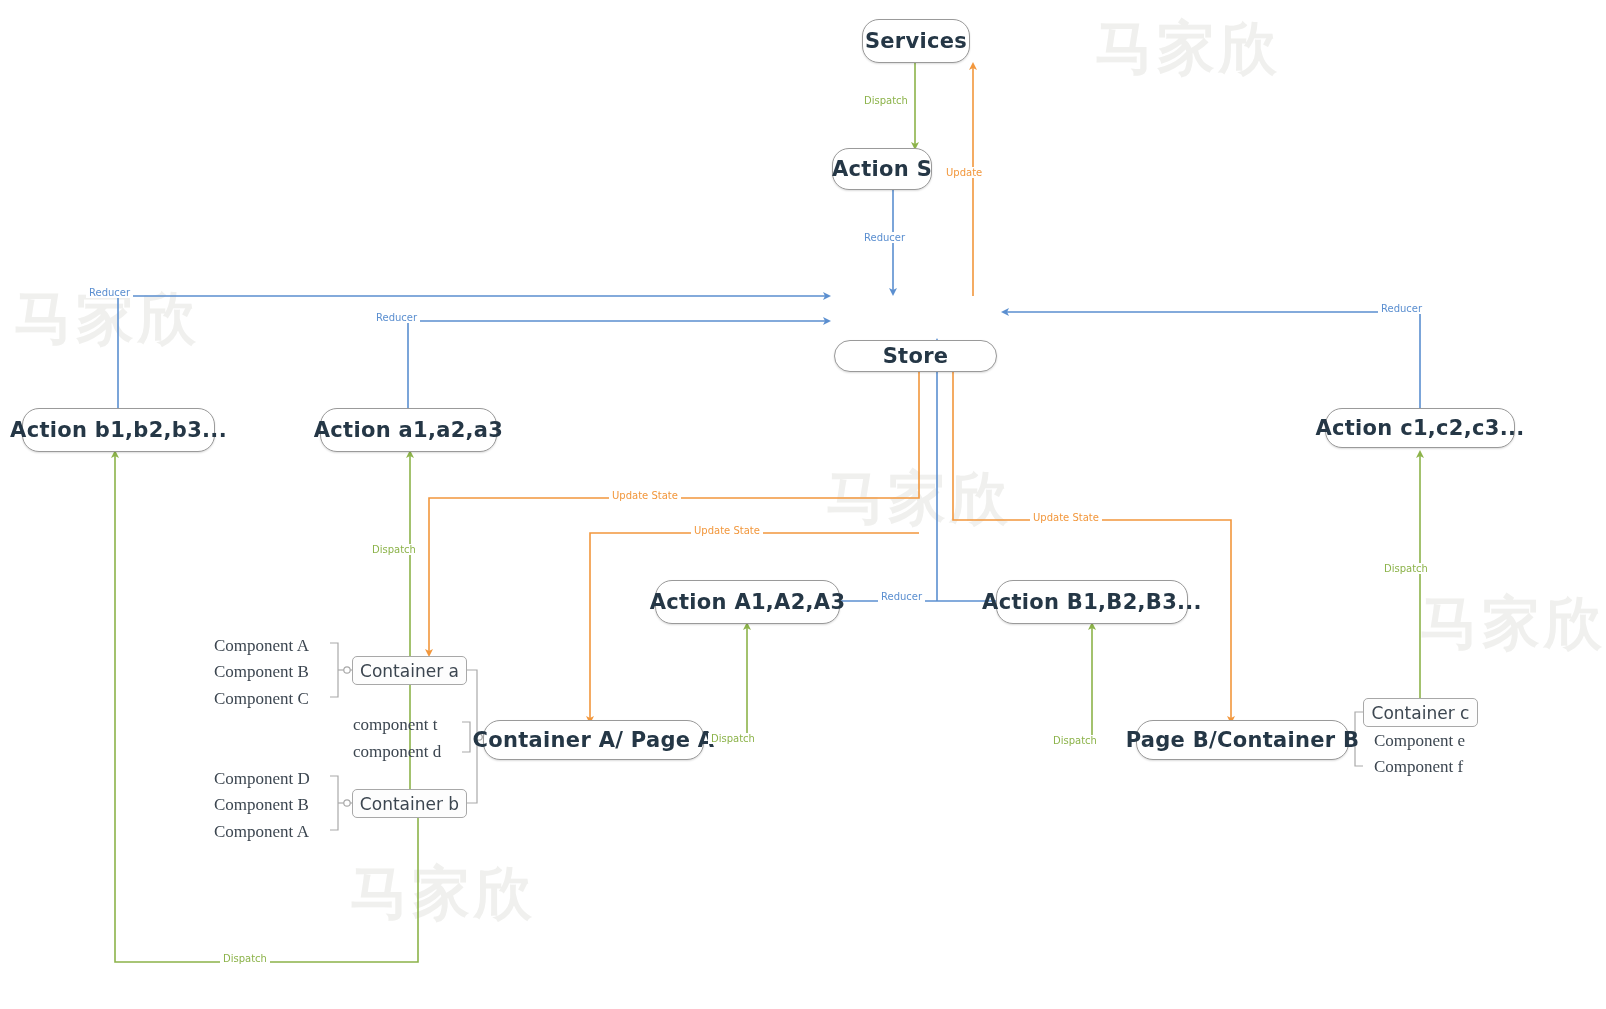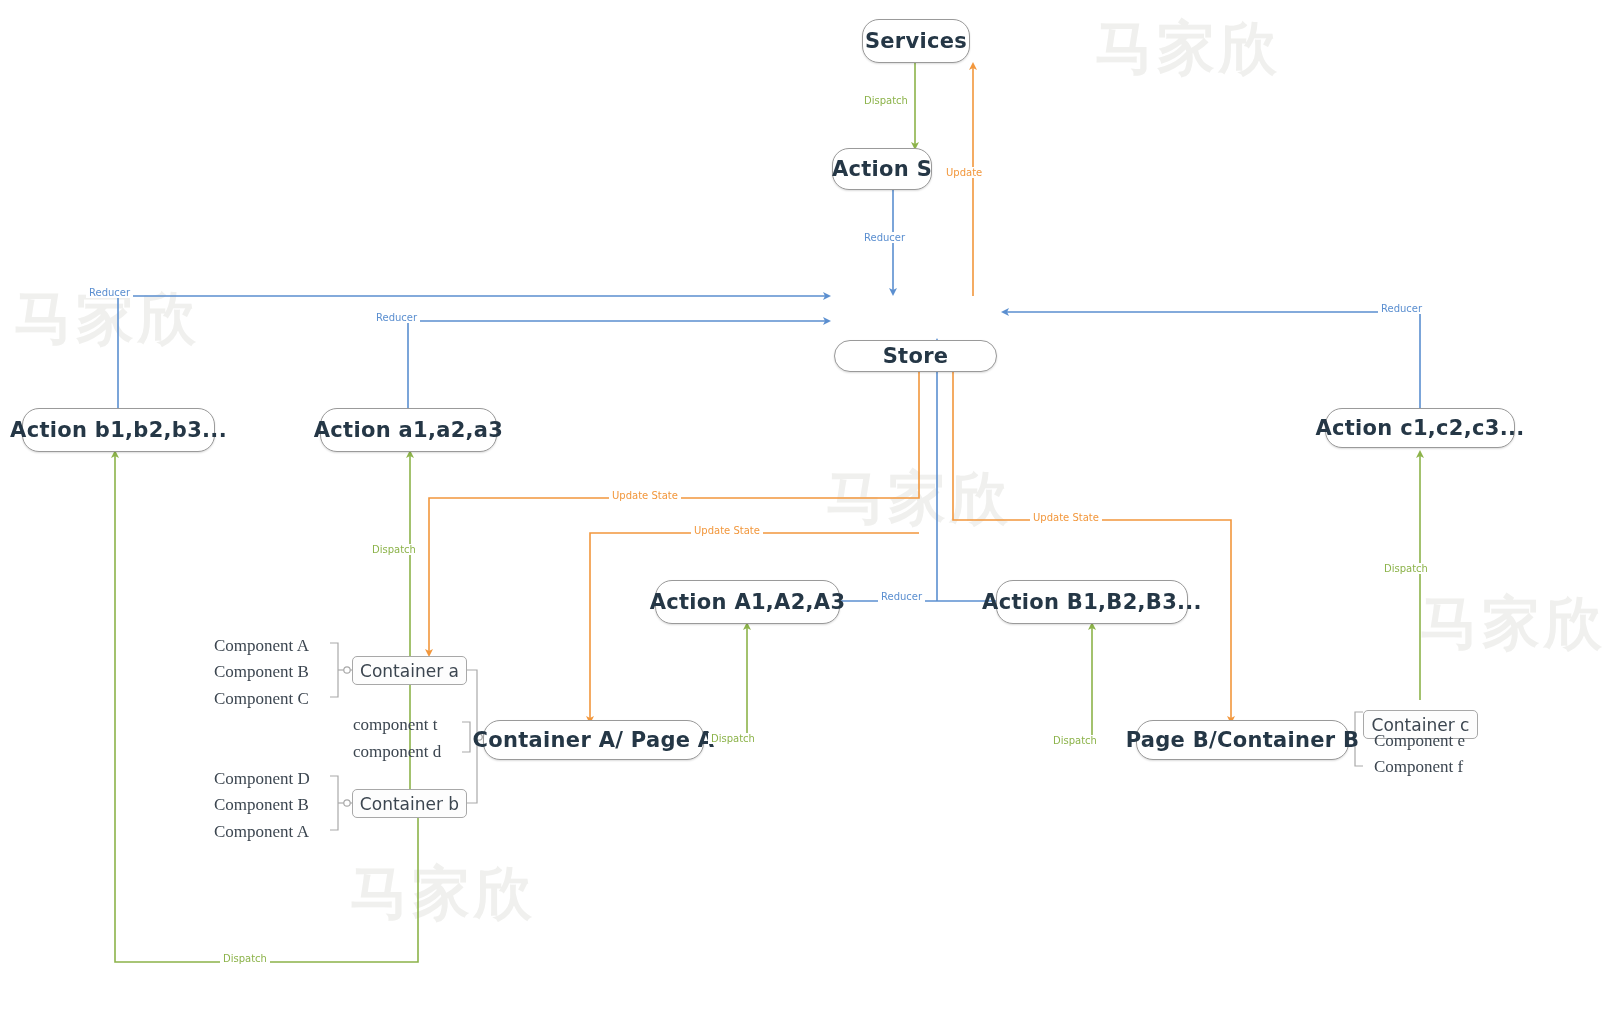--- a/index.html
+++ b/index.html
@@ -130,21 +130,21 @@
   <div class="node big" style="left:996px;top:580px;width:192px;height:44px;">Action B1,B2,B3...</div>
 
   <div class="node big" style="left:483px;top:720px;width:221px;height:40px;">Container A/ Page A</div>
 
   <div class="node big" style="left:1136px;top:720px;width:213px;height:40px;">Page B/Container B</div>
 
   <div class="node small" style="left:352px;top:656px;width:115px;height:29px;">Container a</div>
 
   <div class="node small" style="left:352px;top:789px;width:115px;height:29px;">Container b</div>
 
-  <div class="node small" style="left:1363px;top:698px;width:115px;height:29px;margin-top:12px;">Container c</div>
+  <div class="node small" style="left:1363px;top:698px;width:115px;height:29px;">Container c</div>
 
   <div class="leaf" style="left:214px;top:636px;">Component A</div>
   <div class="leaf" style="left:214px;top:662px;">Component B</div>
   <div class="leaf" style="left:214px;top:689px;">Component C</div>
 
   <div class="leaf" style="left:353px;top:715px;">component t</div>
   <div class="leaf" style="left:353px;top:742px;">component d</div>
 
   <div class="leaf" style="left:214px;top:769px;">Component D</div>
   <div class="leaf" style="left:214px;top:795px;">Component B</div>

